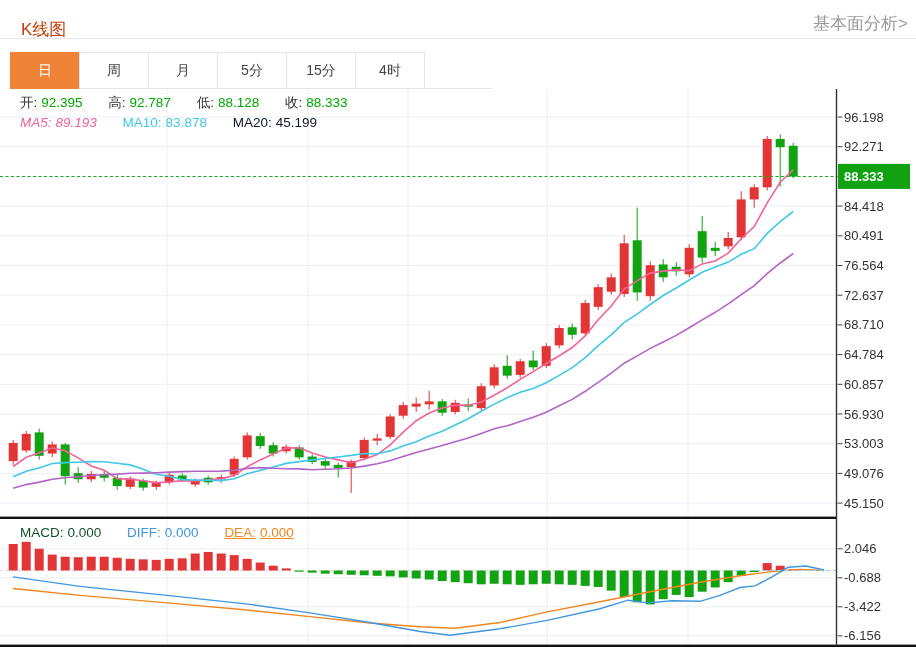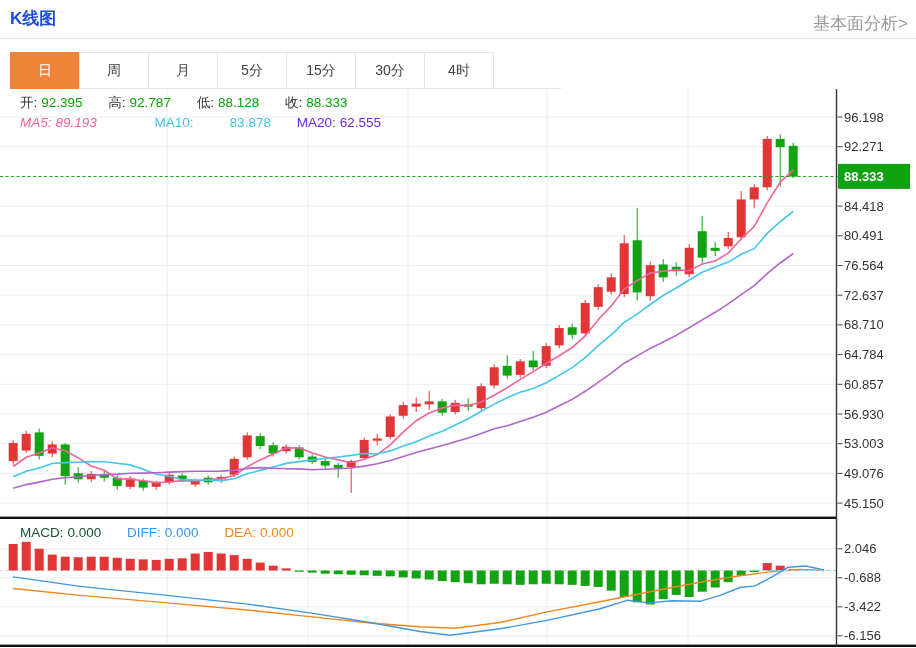--- a/index.html
+++ b/index.html
@@ -1,73 +1,72 @@
 <!DOCTYPE html>
 <html><head>
 <meta charset="utf-8">
 <style>
   html,body{margin:0;padding:0;background:#fff;}
   body{width:916px;height:648px;overflow:hidden;font-family:"Liberation Sans",sans-serif;position:relative;}
   .header{position:relative;height:38px;border-bottom:1px solid #e7e7e7;}
-  .page-title{position:absolute;left:10px;top:7px;font-size:17px;font-weight:bold;color:#1d4ed8;margin:0;}
+  .page-title{position:absolute;left:10px;top:7px;font-size:17px;font-weight:normal;color:#c2410c;margin:11px;}
   .header-link{position:absolute;right:8px;top:12px;font-size:17px;color:#999;text-decoration:none;cursor:pointer;}
   .tabs{display:flex;margin:13px 0 0 10px;height:37px;}
   .tab{width:70px;box-sizing:border-box;border:1px solid #e4e4e4;margin-left:-1px;
        display:flex;align-items:center;justify-content:center;font-size:14px;color:#444;
        background:#fff;cursor:pointer;user-select:none;}
   .tab:first-child{margin-left:0;}
   .tab.active{background:#ef8338;border-color:#ef8338;color:#fff;}
   .tab-filler{width:68px;box-sizing:border-box;border-bottom:1px solid #e4e4e4;margin-left:-1px;}
   .chart-wrap{position:relative;width:916px;height:559px;}
   #svg-host{position:absolute;left:0;top:0;width:763px;height:559px;}
   .legend{position:absolute;left:20px;font-size:13.5px;white-space:nowrap;pointer-events:none;z-index:3;}
   .legend-ohlc{top:5px;}
   .legend-ma{top:26px;}
   .legend-macd{top:436px;}
   .legend span{margin-right:4px;}
   .lbl{color:#333;}
   .gap{display:inline-block;width:14px;}
   .val-green{color:#00a800;}
   .c-ma5{color:#f0649b;font-style:italic;}
-  .c-ma10{color:#41c8e8;margin-left:32px;}
-  .c-ma20{color:#6d28d9;margin-top:17px;}
+  .c-ma10{color:#41c8e8;}
+  .c-ma20{color:#0f172a;margin-top:17px;}
   .c-macd{color:#14532d;}
   .c-diff{color:#4196e0;}
-  .c-dea{color:#f0861e;}
+  .c-dea{color:#f0861e;text-decoration:underline;}
 </style>
 </head>
 <body>
 
 <div class="header">
   <h1 class="page-title">K线图</h1>
   <a class="header-link">基本面分析&gt;</a>
 </div>
 
 <div class="tabs" id="tabs">
     <div class="tab active">日</div>
     <div class="tab">周</div>
     <div class="tab">月</div>
     <div class="tab">5分</div>
     <div class="tab">15分</div>
-    <div class="tab">30分</div>
     <div class="tab">4时</div>
     <div class="tab-filler"></div>
   </div>
 
 <div class="chart-wrap">
   <div class="legend legend-ohlc">
     <span class="lbl">开:</span><span class="val-green">92.395</span><span class="gap"></span>
     <span class="lbl">高:</span><span class="val-green">92.787</span><span class="gap"></span>
     <span class="lbl">低:</span><span class="val-green">88.128</span><span class="gap"></span>
     <span class="lbl">收:</span><span class="val-green">88.333</span>
   </div>
   <div class="legend legend-ma">
     <span class="c-ma5">MA5:</span><span class="c-ma5">89.193</span><span class="gap"></span>
     <span class="c-ma10">MA10:</span><span class="c-ma10">83.878</span><span class="gap"></span>
-    <span class="c-ma20">MA20:</span><span class="c-ma20">62.555</span>
+    <span class="c-ma20">MA20:</span><span class="c-ma20">45.199</span>
   </div>
   <div class="legend legend-macd">
     <span class="c-macd">MACD:</span><span class="c-macd">0.000</span><span class="gap"></span>
     <span class="c-diff">DIFF:</span><span class="c-diff">0.000</span><span class="gap"></span>
     <span class="c-dea">DEA:</span><span class="c-dea">0.000</span>
   </div>
   <div id="svg-host"><svg width="916" height="559" viewBox="0 0 916 559">
         <g>
           <line x1="167" y1="0" x2="167" y2="555.8" stroke="#ebeef4" stroke-width="1"></line>
           <line x1="308" y1="0" x2="308" y2="555.8" stroke="#ebeef4" stroke-width="1"></line>

